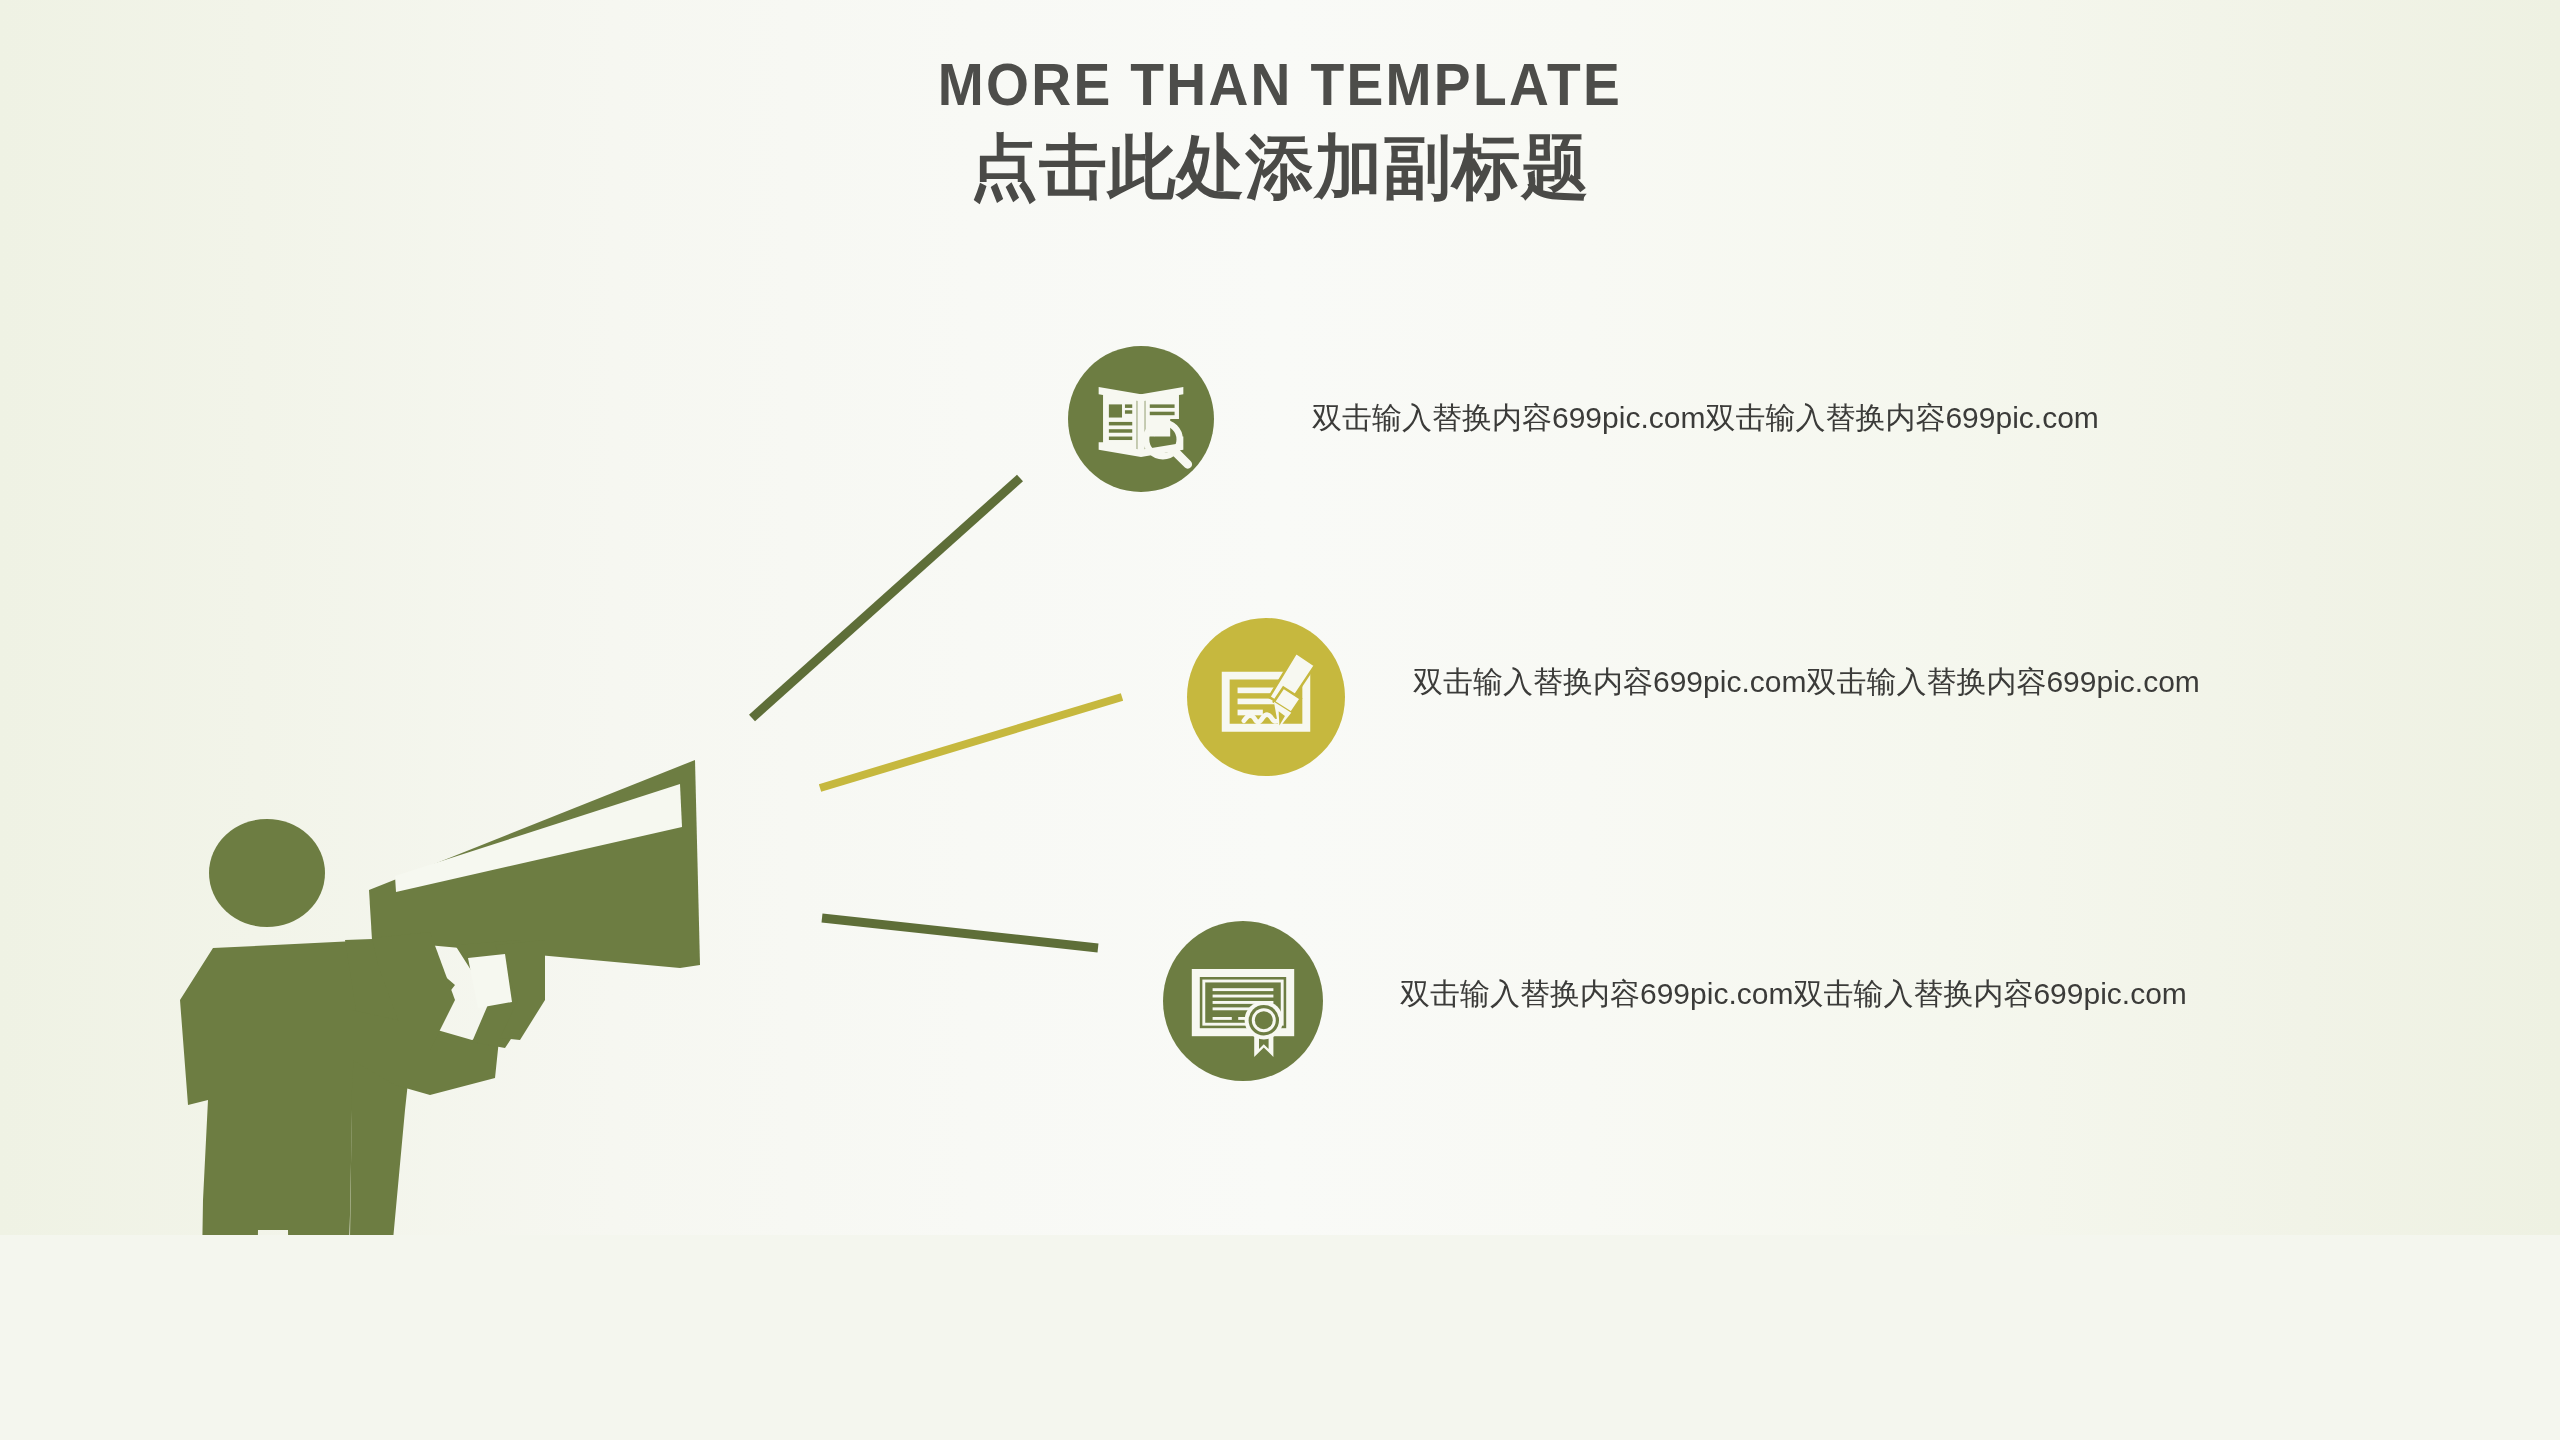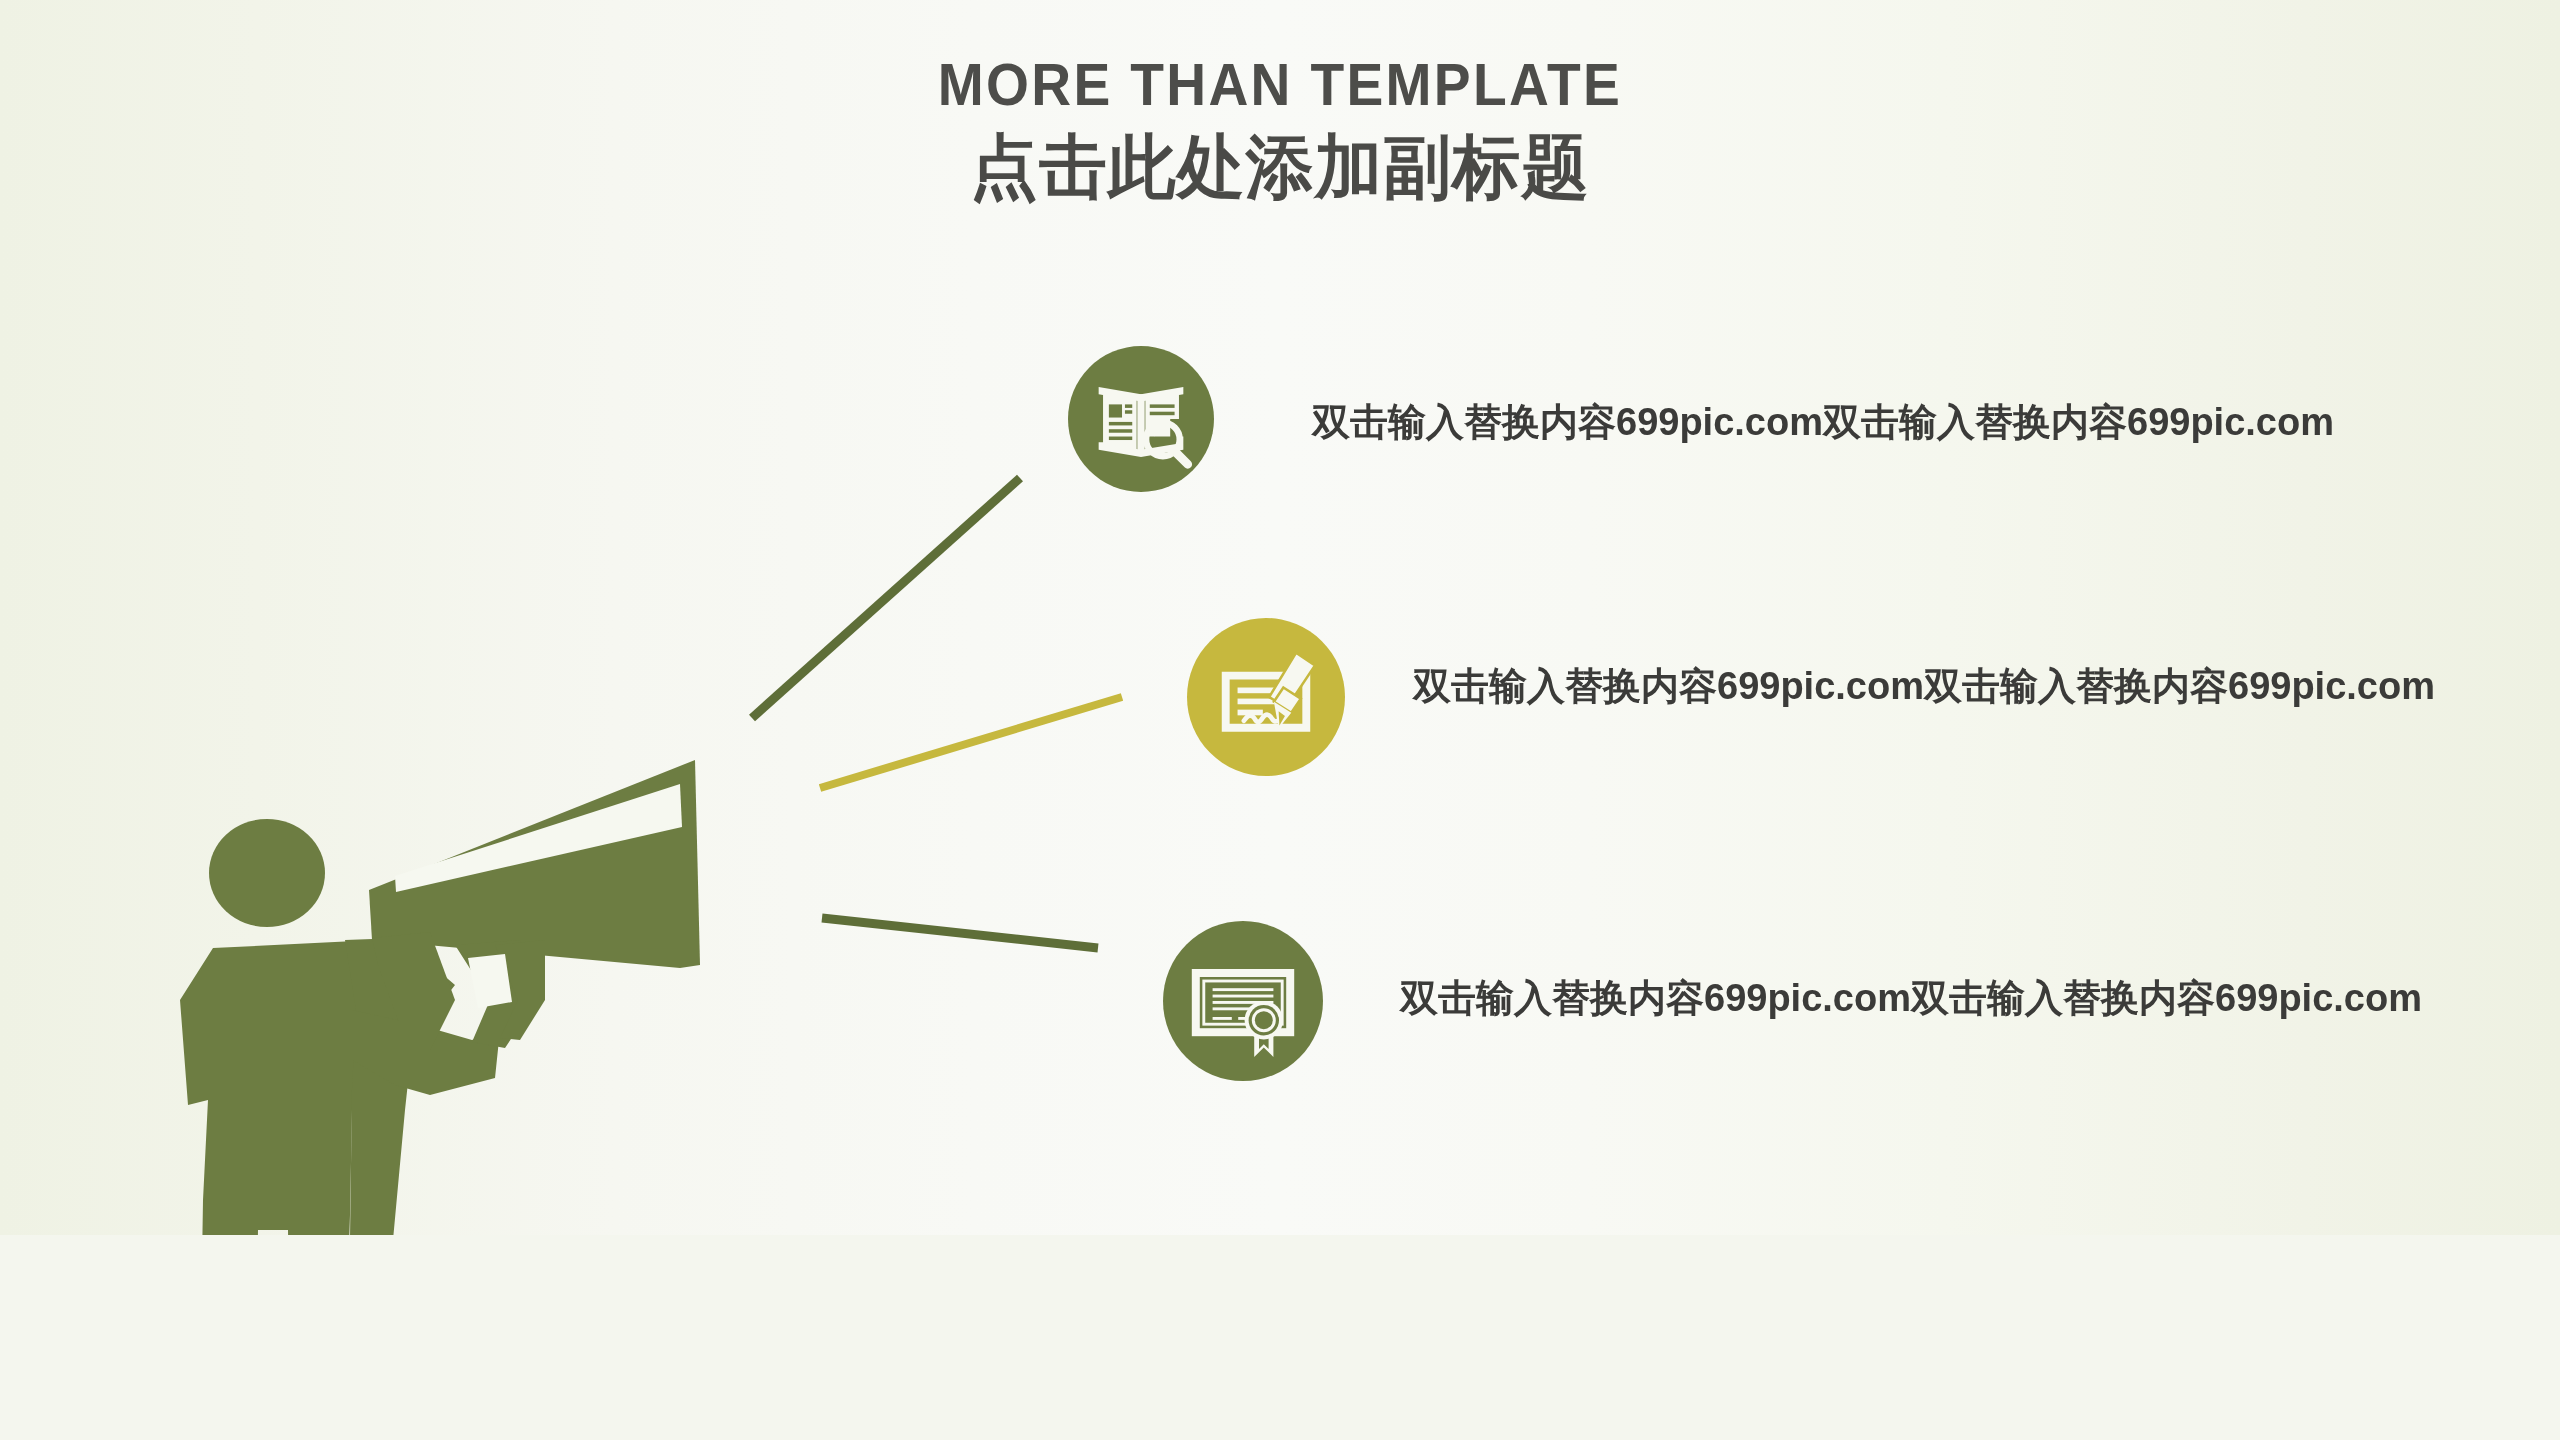--- a/index.html
+++ b/index.html
@@ -83,22 +83,22 @@
   .bullet-icon svg {
     position: absolute;
     left: 0;
     top: 0;
     width: 100%;
     height: 100%;
   }
   .bullet-text {
     position: absolute;
     font-family: "Liberation Sans", "DejaVu Sans", sans-serif;
-    font-size: 38px;
-    font-weight: bold;
+    font-size: 30px;
+    font-weight: normal;
     color: #3B3B39;
     white-space: nowrap;
     line-height: 1;
     letter-spacing: 0px;
   }
 
   
   #row-1 .bullet-icon { left: 1068px; top: 346px; width: 146px; height: 146px; background: #6D7D42; }
   #row-1 .bullet-text { left: 1312px; top: 403px; }
   

